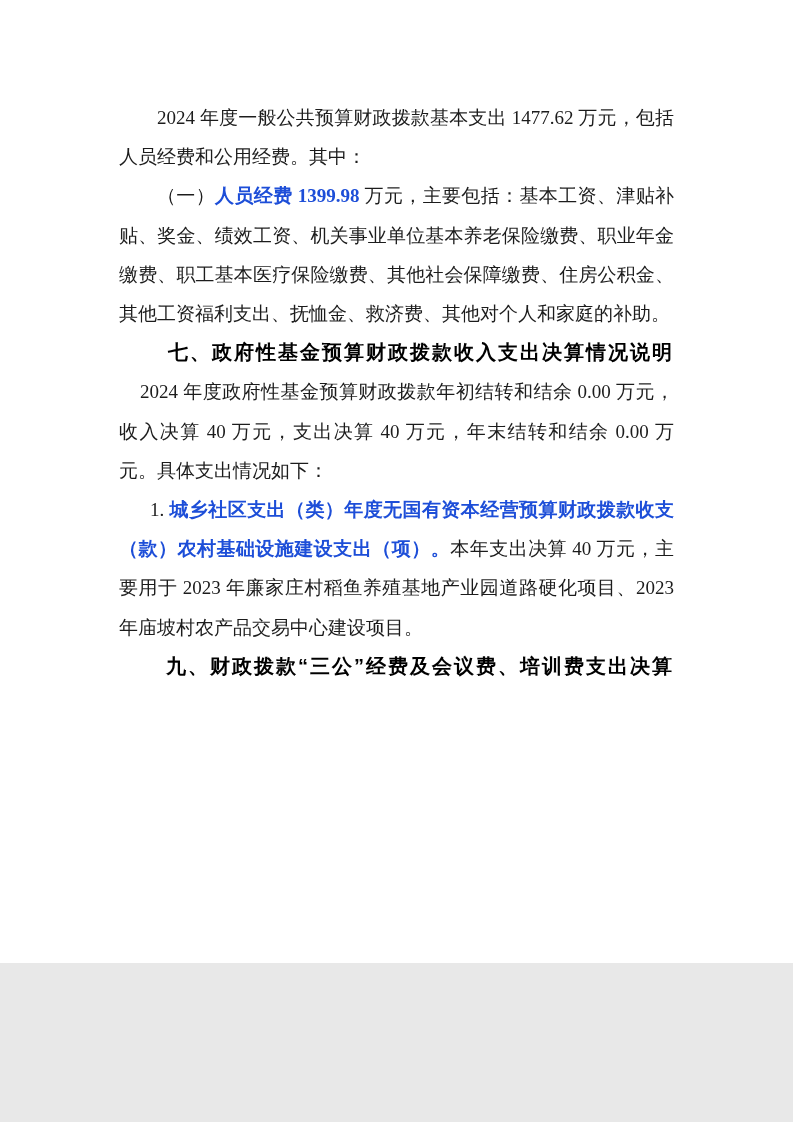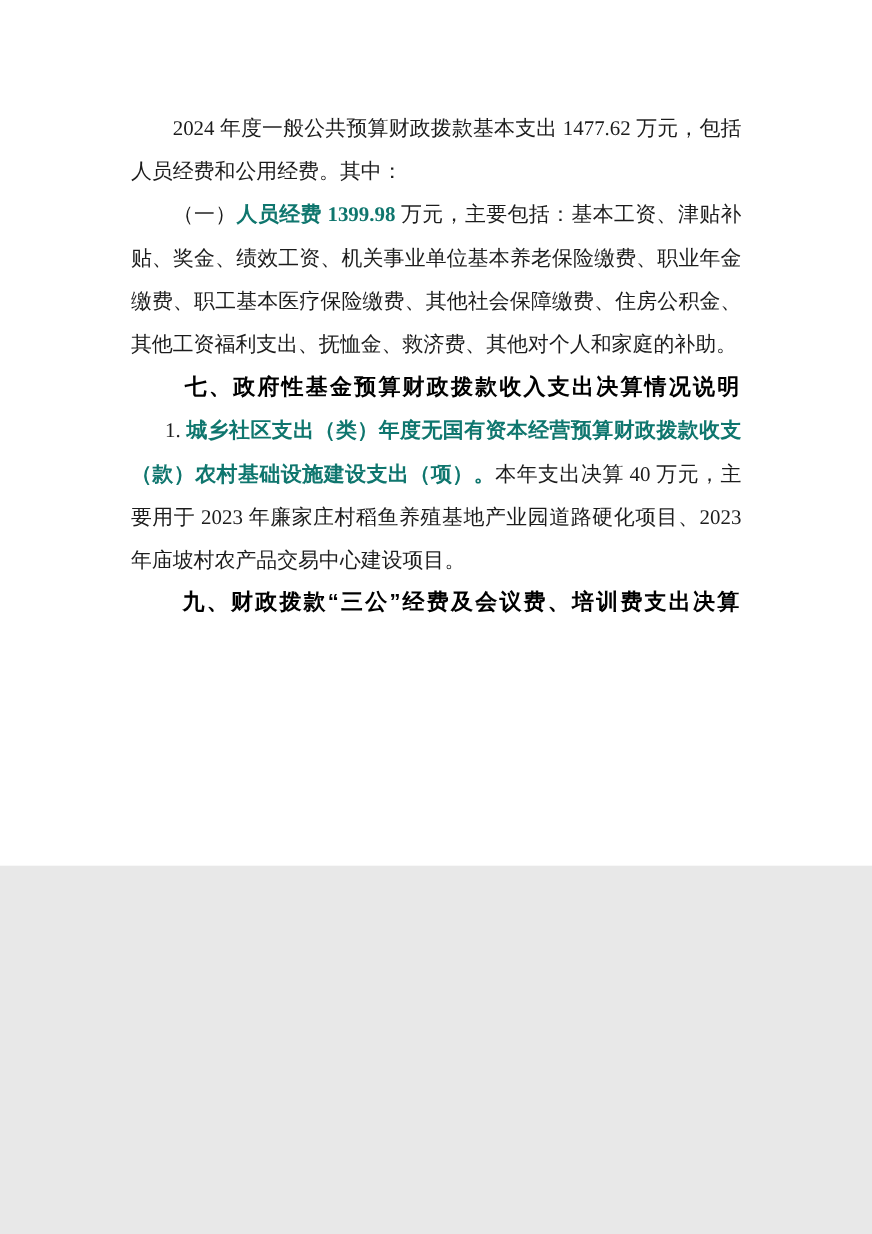--- a/index.html
+++ b/index.html
@@ -8,21 +8,21 @@
   }
   body {
     width: 793px;
     height: 1122px;
     background: #e8e8e8;
     overflow: hidden;
   }
   .page {
     position: relative;
     width: 793px;
-    height: 787px;
+    height: 963px;
     background: #ffffff;
     box-sizing: border-box;
   }
   .content {
     position: absolute;
     left: 119px;
     top: 98px;
     width: 555px;
   }
   .content p {
@@ -40,30 +40,31 @@
     font-family: "Liberation Sans", "DejaVu Sans", sans-serif;
     font-size: 20px;
     font-weight: 700;
     letter-spacing: 2px;
     color: #000000;
     text-align: right;
     white-space: nowrap;
   }
   .bold {
     font-weight: 700;
-    color: #0f766e;
+    color: #1d4ed8;
   }
   .ind-std { text-indent: 38px; }
   .ind-sm  { text-indent: 21px; }
   .ind-num { text-indent: 31px; }
 </style>
 </head>
 <body>
 
 <div class="page">
   <div class="content">
       <p class="body ind-std"><span class="regular">2024 年度一般公共预算财政拨款基本支出 1477.62 万元，包括人员经费和公用经费。其中：</span></p>
       <p class="body ind-std"><span class="regular">（一）</span><span class="bold">人员经费 1399.98</span><span class="regular"> 万元，主要包括：基本工资、津贴补贴、奖金、绩效工资、机关事业单位基本养老保险缴费、职业年金缴费、职工基本医疗保险缴费、其他社会保障缴费、住房公积金、其他工资福利支出、抚恤金、救济费、其他对个人和家庭的补助。</span></p>
       <p class="heading ind-std"><span class="heading">七、政府性基金预算财政拨款收入支出决算情况说明</span></p>
+      <p class="body ind-sm"><span class="regular">2024 年度政府性基金预算财政拨款年初结转和结余 0.00 万元，收入决算 40 万元，支出决算 40 万元，年末结转和结余 0.00 万元。具体支出情况如下：</span></p>
       <p class="body ind-num"><span class="regular">1. </span><span class="bold">城乡社区支出（类）年度无国有资本经营预算财政拨款收支（款）农村基础设施建设支出（项）。</span><span class="regular">本年支出决算 40 万元，主要用于 2023 年廉家庄村稻鱼养殖基地产业园道路硬化项目、2023 年庙坡村农产品交易中心建设项目。</span></p>
       <p class="heading ind-std"><span class="heading">九、财政拨款“三公”经费及会议费、培训费支出决算</span></p>
     </div>
 </div>
 
 </body></html>

